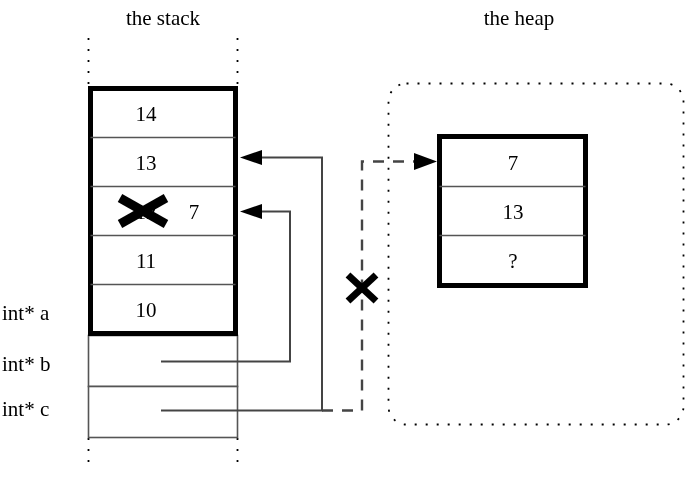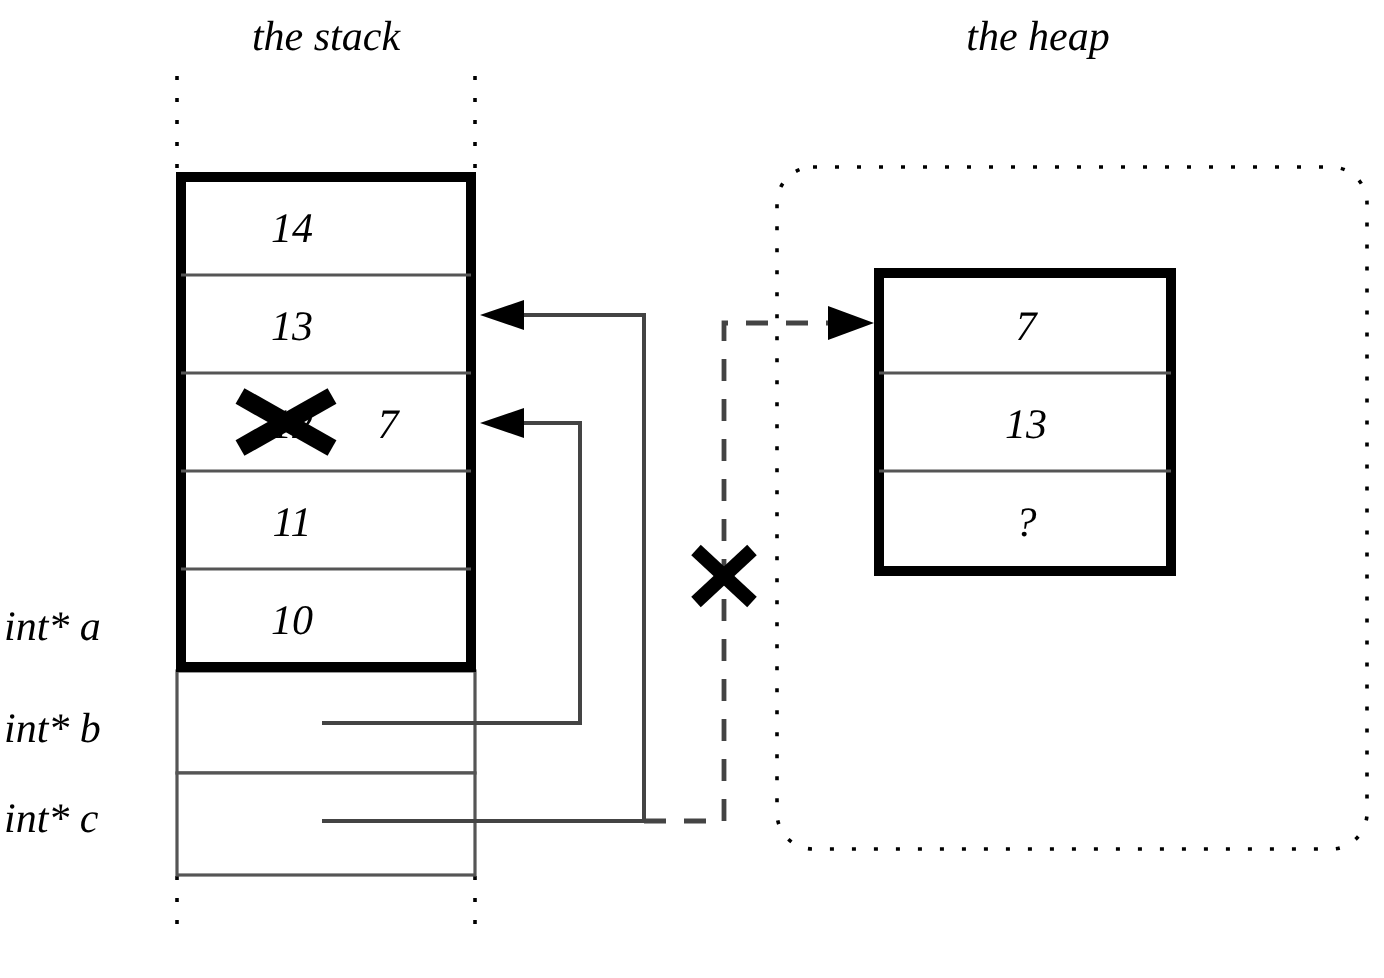--- a/index.html
+++ b/index.html
@@ -7,21 +7,20 @@
     padding: 0;
     background: #ffffff;
   }
   #page {
     position: relative;
     width: 692px;
     height: 467px;
     background: #ffffff;
     overflow: hidden;
     font-family: "Liberation Serif", "DejaVu Serif", serif;
-    font-style: italic;
   }
   svg.diagram {
     position: absolute;
     left: 0;
     top: 0;
     width: 692px;
     height: 489px;
   }
   text {
     fill: #000000;

